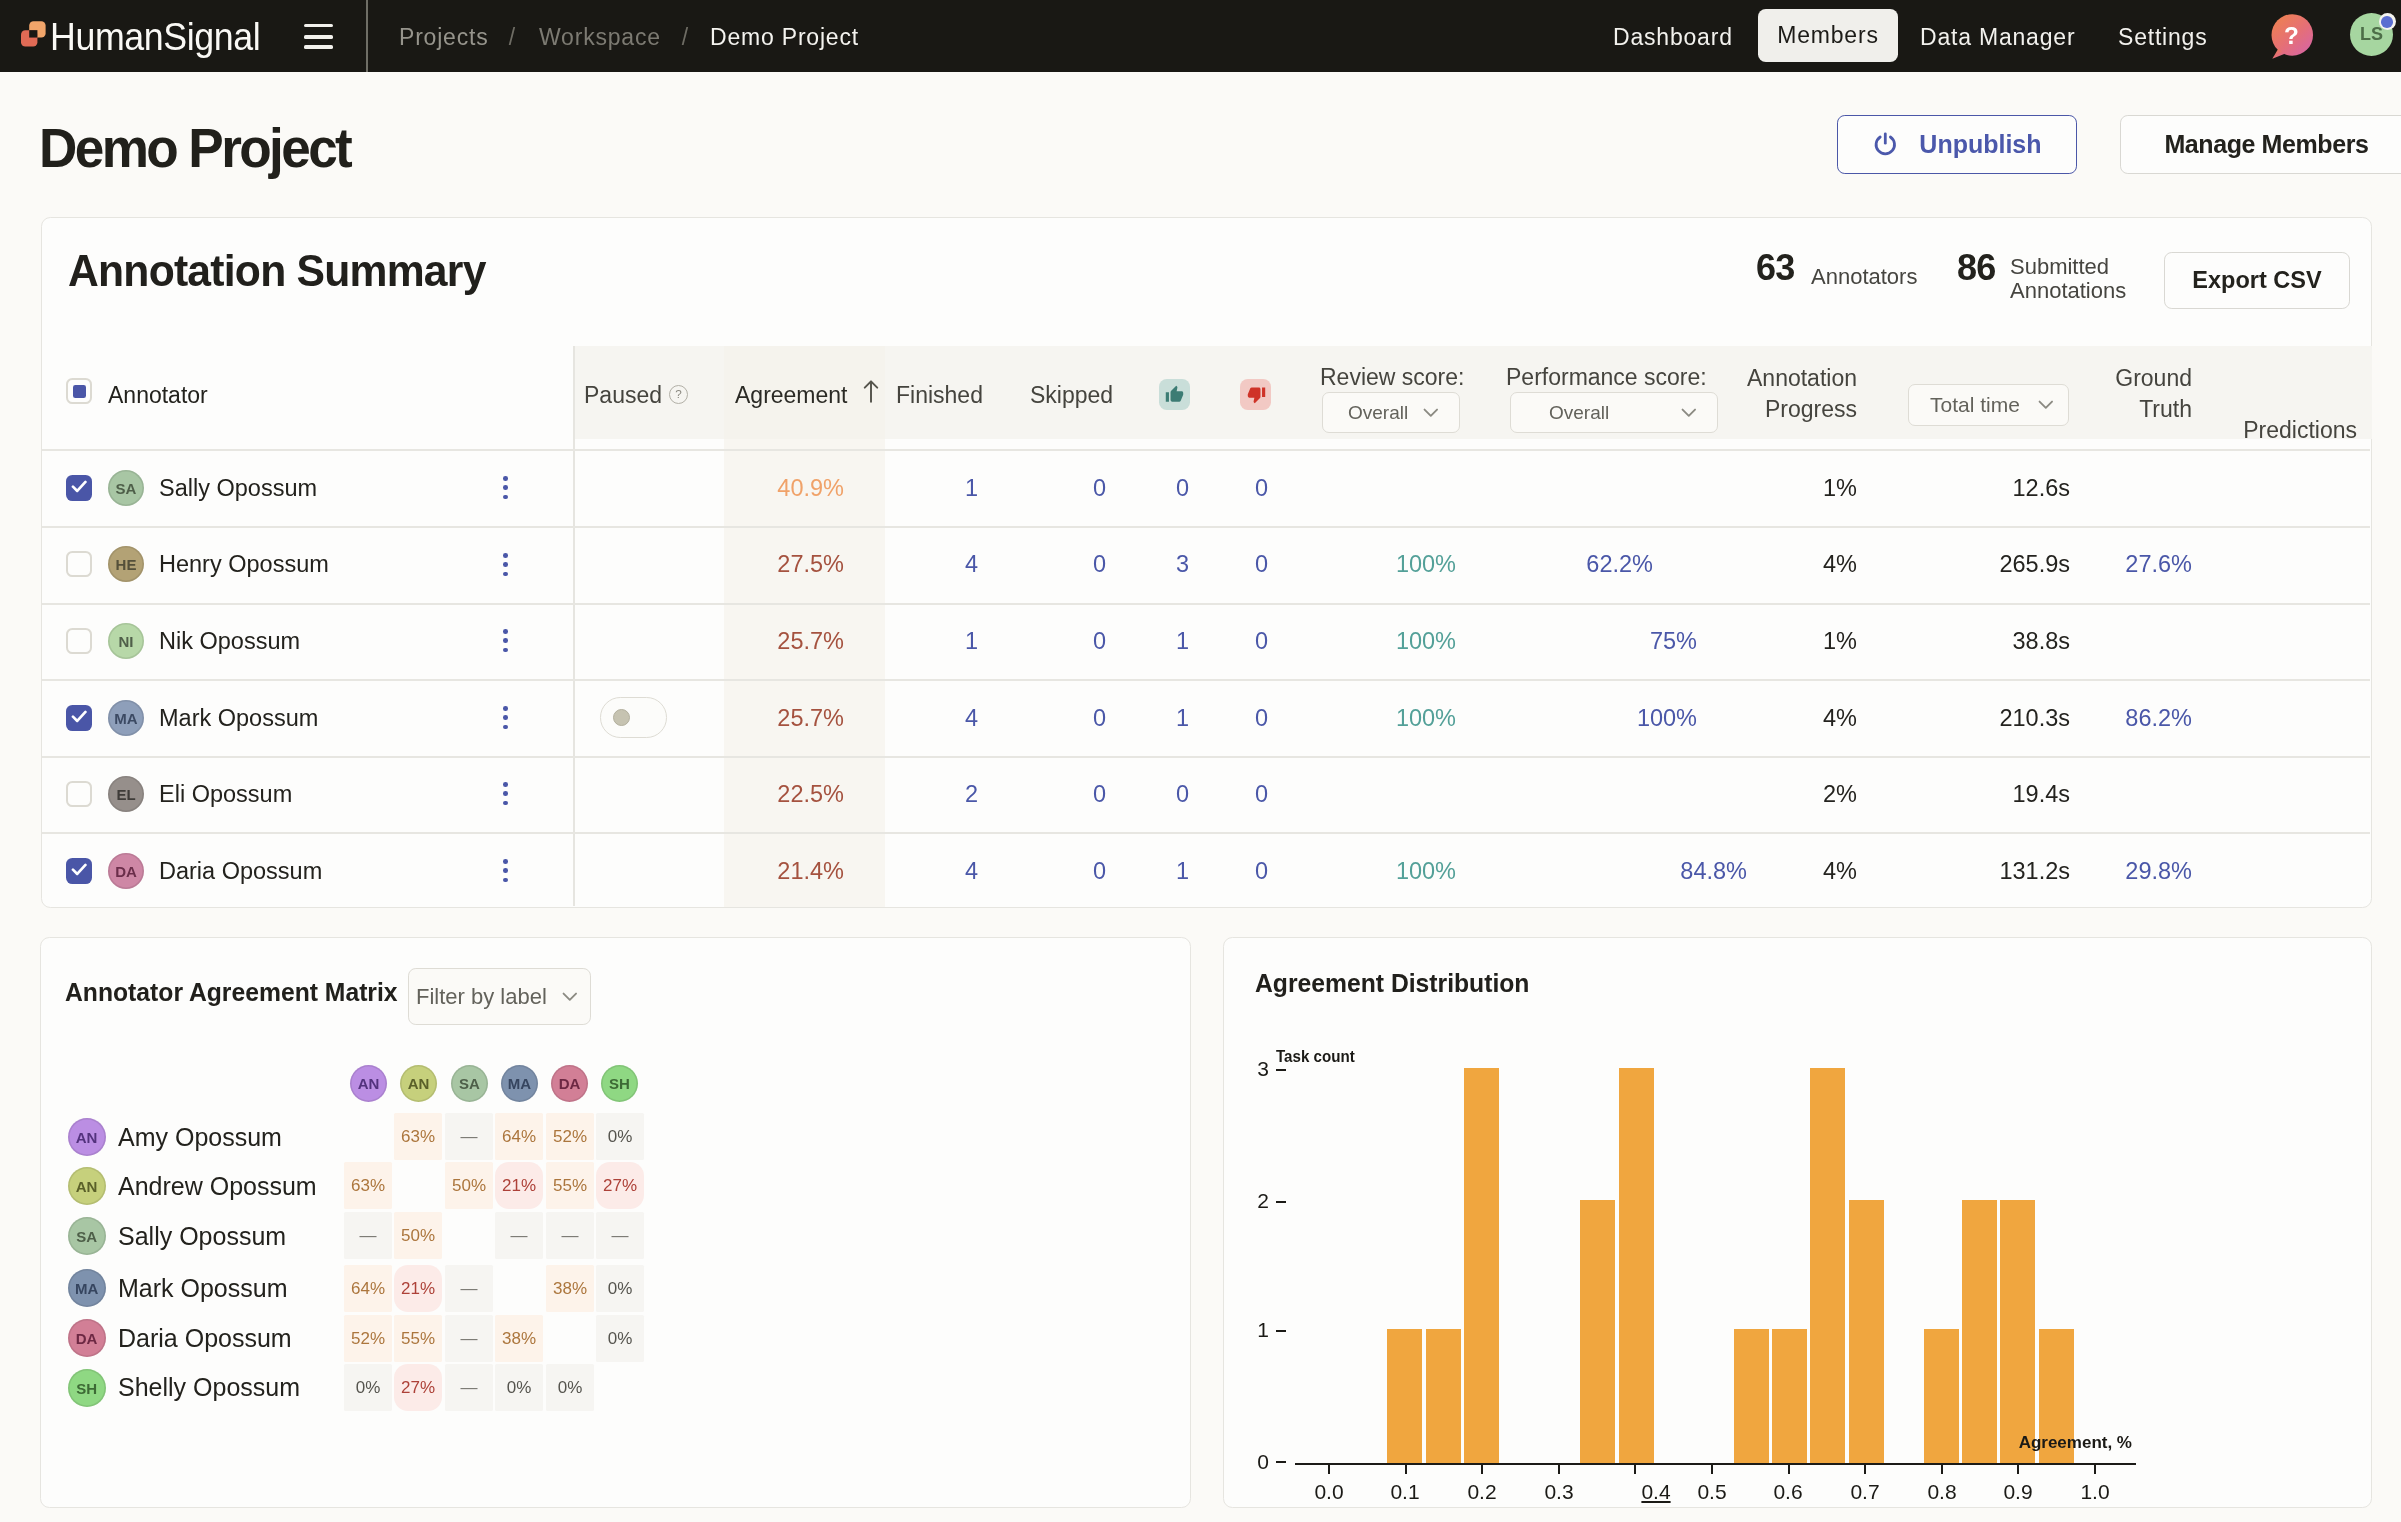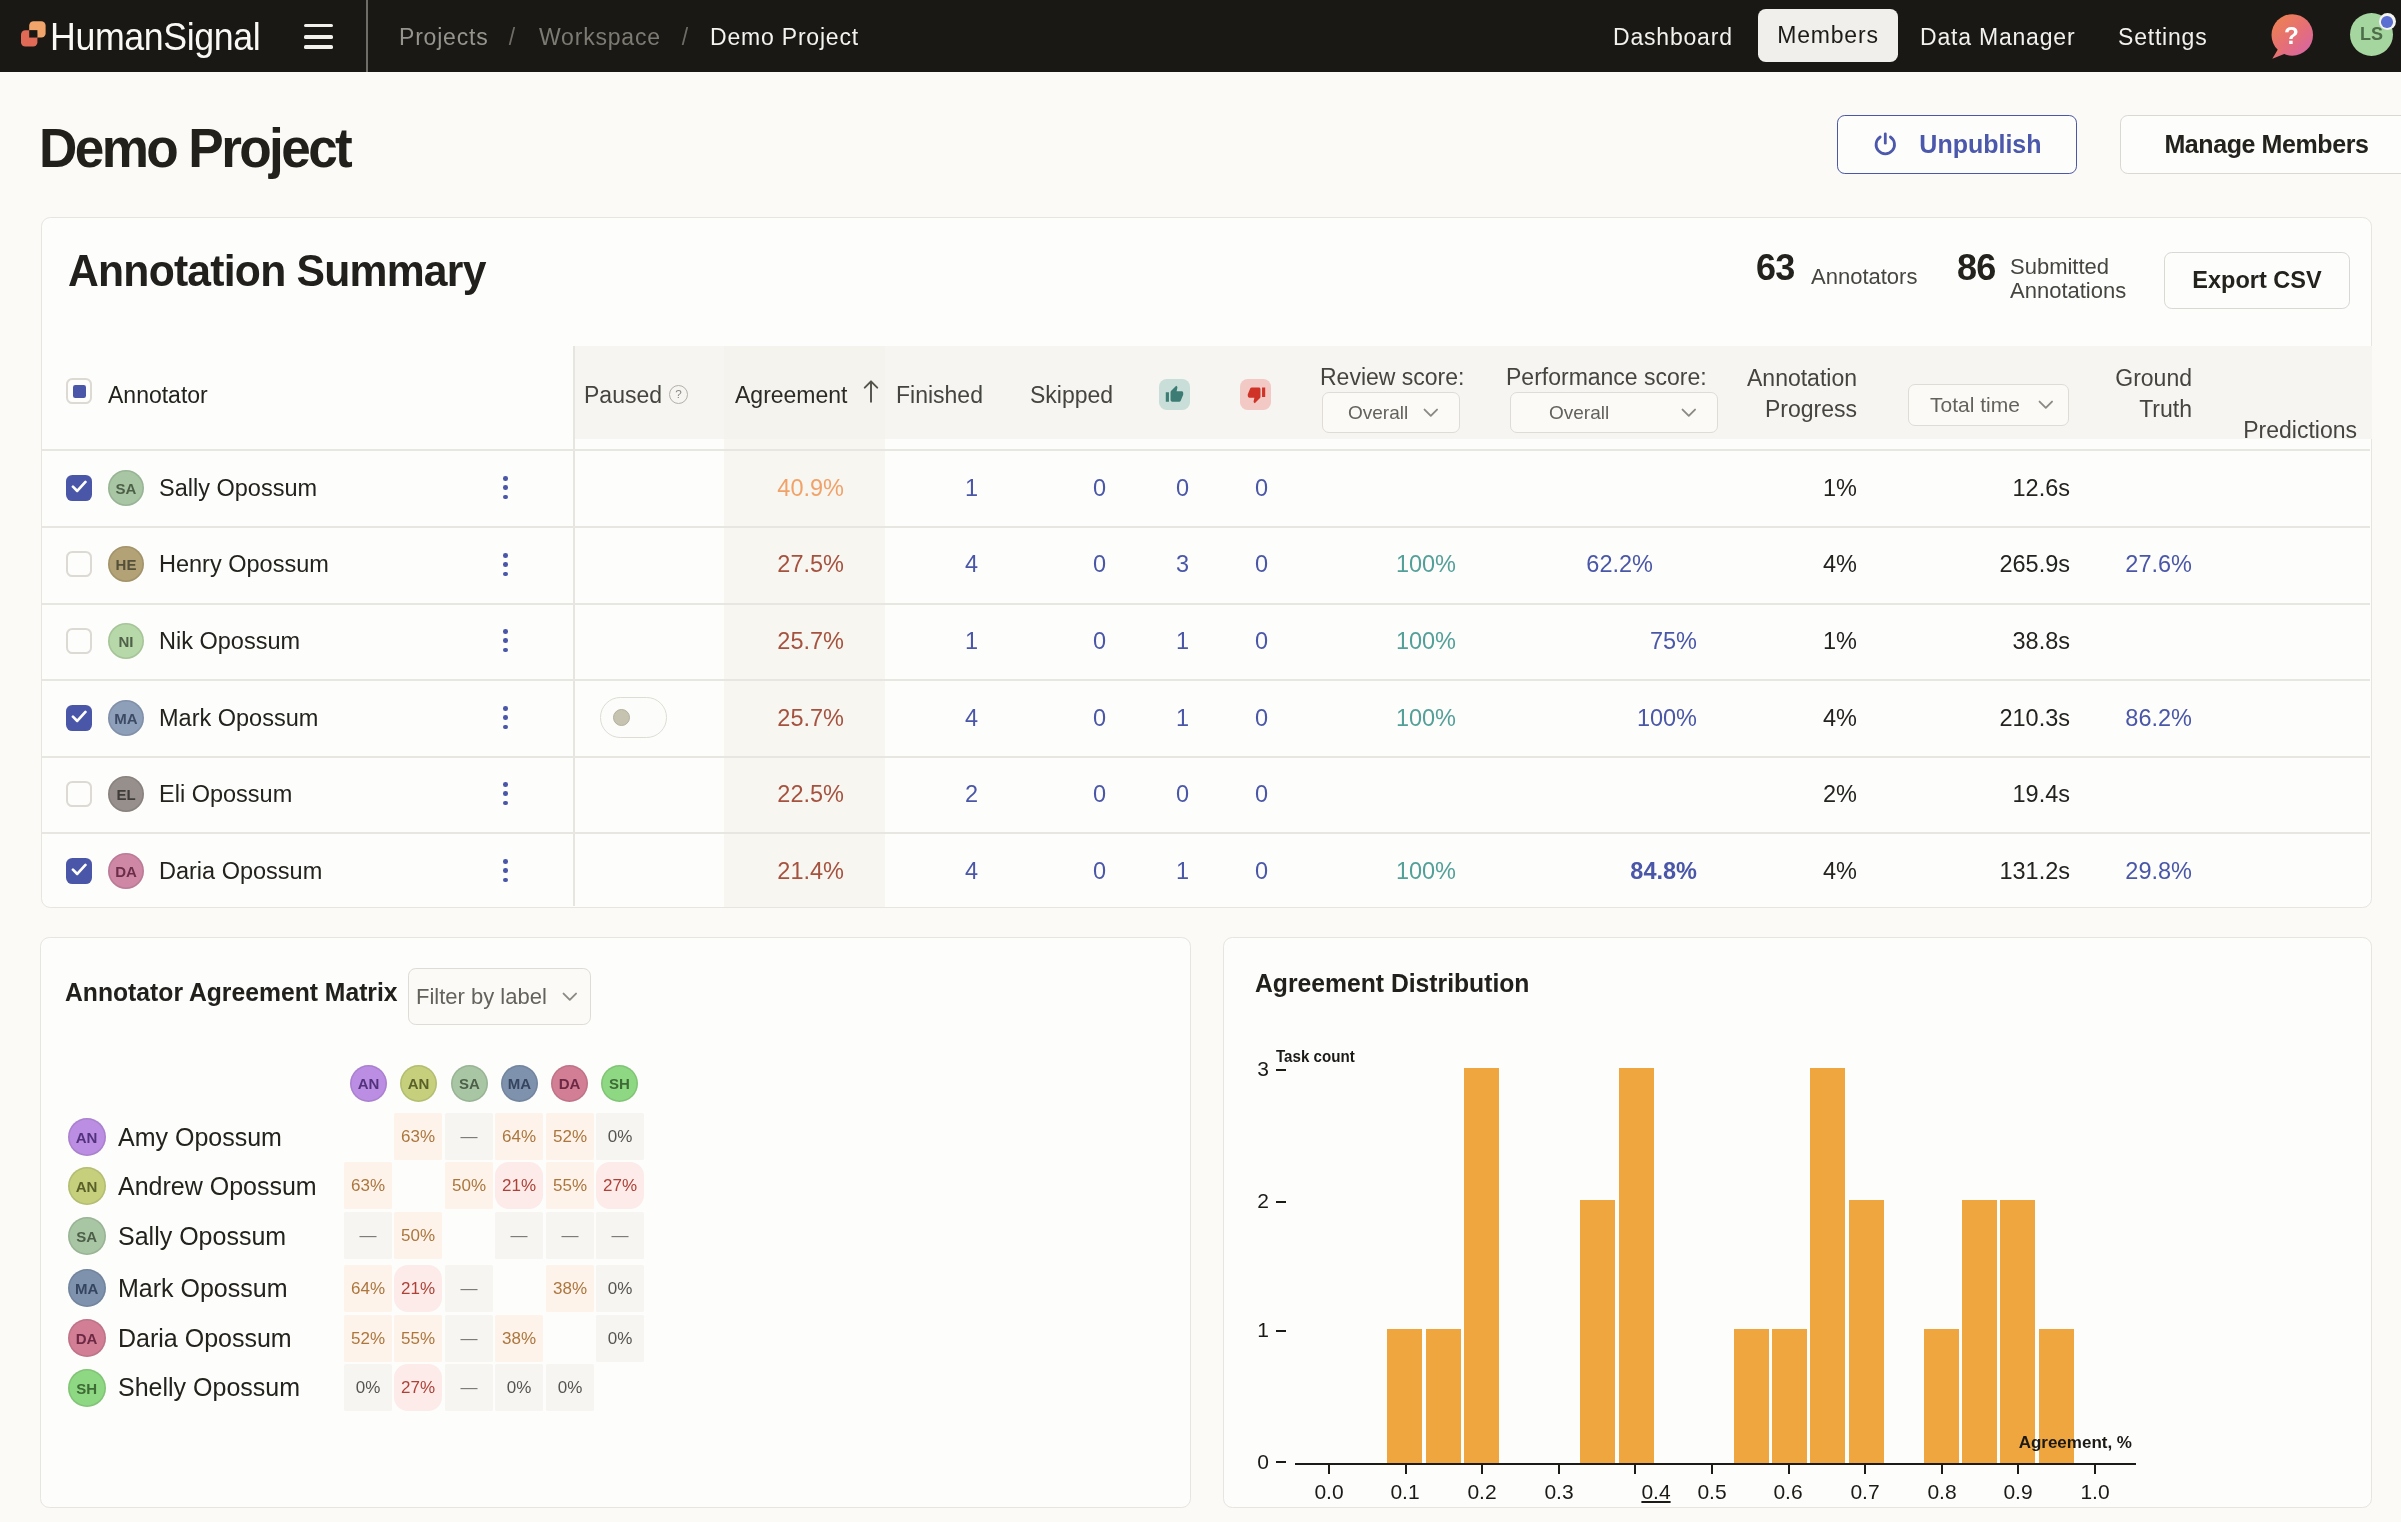--- a/index.html
+++ b/index.html
@@ -240,21 +240,21 @@
       <i></i>
       <i></i>
       <i></i>
     </div>
   <div class="cell vc r" style="left:685px;top:653px;width:117px;color:#a5523f;">21.4%</div>
   <div class="cell vc r blue" style="left:819px;top:653px;width:117px;">4</div>
   <div class="cell vc r blue" style="left:947px;top:653px;width:117px;">0</div>
   <div class="cell vc r blue" style="left:1030px;top:653px;width:117px;">1</div>
   <div class="cell vc r blue" style="left:1109px;top:653px;width:117px;">0</div>
   <div class="cell vc r teal" style="left:1297px;top:653px;width:117px;">100%</div>
-  <div class="cell vc r blue" style="left:1538px;top:653px;width:117px;font-weight:bold;">84.8%</div>
+  <div class="cell vc r blue" style="left:1588px;top:653px;width:117px;">84.8%</div>
   <div class="cell vc r" style="left:1698px;top:653px;width:117px;color:#24231f;">4%</div>
   <div class="cell vc r" style="left:1911px;top:653px;width:117px;color:#24231f;">131.2s</div>
   <div class="cell vc r blue" style="left:2033px;top:653px;width:117px;">29.8%</div>
 </div>
 
 <div class="card" style="left:40px;top:937px;width:1151px;height:571px;">
   <div class="abs" style="left:24px;top:54px;font-size:26px;font-weight:bold;color:#21201c;transform:translateY(-50%) scaleX(0.95);transform-origin:left center;">Annotator Agreement Matrix</div>
   <div class="sel" style="left:367px;top:30px;width:183px;height:57px;border-radius:7.8px;font-size:22px;padding:0 12.5px 0 7px;">
     <span>Filter by label</span>
       <svg class="chev" viewBox="0 0 20 12" fill="none" stroke="#8b8a82" stroke-width="2.4" stroke-linecap="round" stroke-linejoin="round">

